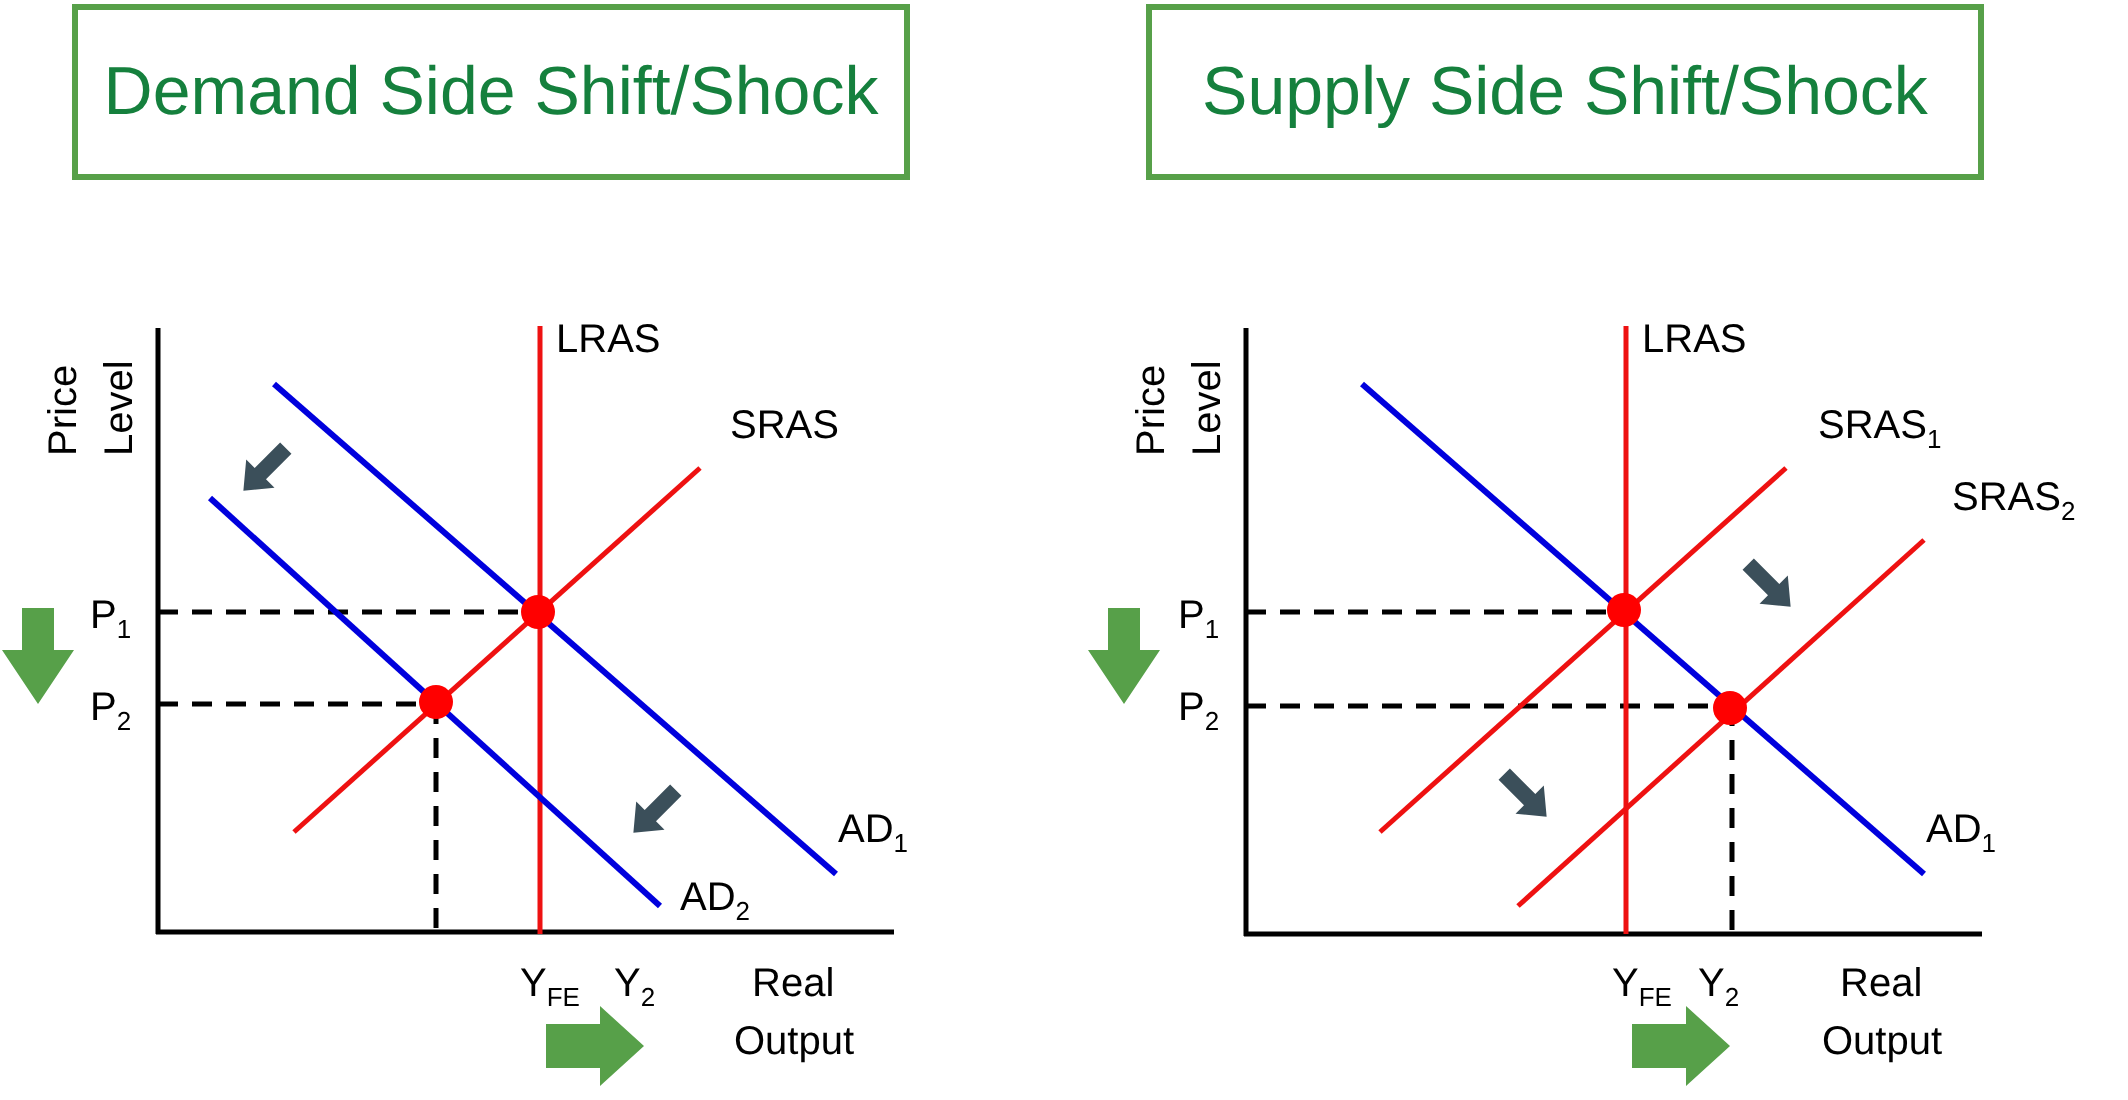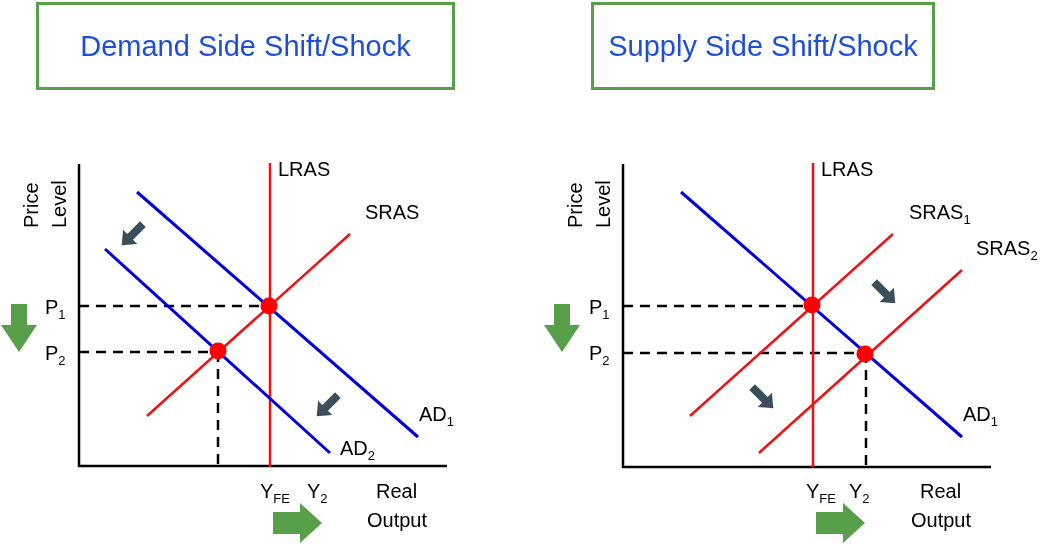--- a/index.html
+++ b/index.html
@@ -1,19 +1,19 @@
 <!DOCTYPE html>
 <html><head>
 <meta charset="utf-8">
 <style>
   html, body { margin: 0; padding: 0; background: #ffffff; }
   body { width: 1064px; height: 550px; position: relative; overflow: hidden; font-family: "Liberation Sans", sans-serif; }
-  .title-box { position: absolute; top: 2px; height: 88px; border: 3px solid #57a049; box-sizing: border-box; display: flex; align-items: center; justify-content: center; font-size: 29px; color: #1d4ed8; }
+  .title-box { position: absolute; top: 2px; height: 88px; border: 3px solid #57a049; box-sizing: border-box; display: flex; align-items: center; justify-content: center; font-size: 34px; color: #15803d; }
   #box-left { left: 36px; width: 419px; }
-  #box-right { left: 591px; width: 344px; }
+  #box-right { left: 573px; width: 419px; }
   svg { position: absolute; left: 0; top: 0; }
   .lbl { font-family: "Liberation Sans", sans-serif; font-size: 20px; fill: #000; }
   .sub { font-size: 13px; }
 </style>
 </head>
 <body>
 
 <div class="title-box" id="box-left">
   <span>Demand Side Shift/Shock</span>
 </div>

